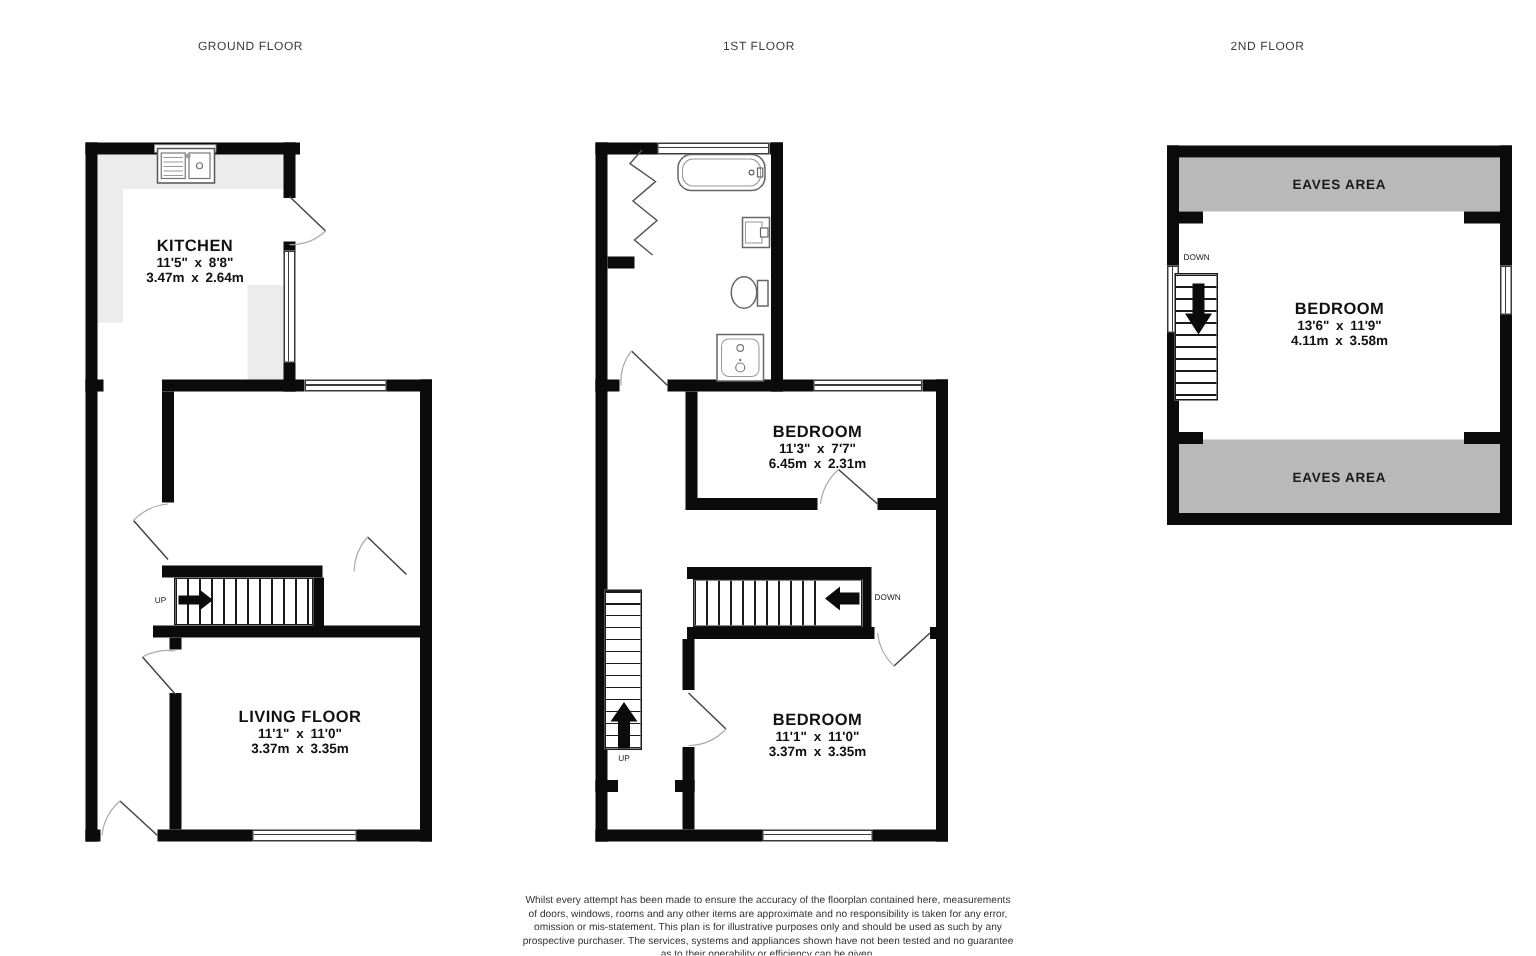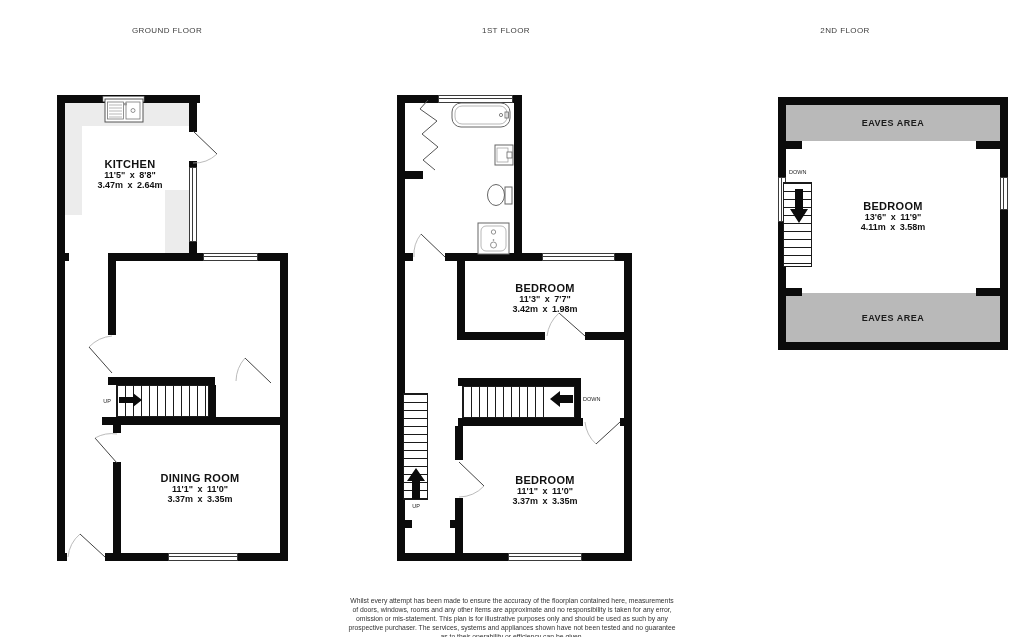--- a/index.html
+++ b/index.html
@@ -107,21 +107,21 @@
     </g>
     <path d="M64,304 h14 v-4 l9,7 l-9,7 v-4 h-14 z" fill="#0b0b0b"></path>
   </svg>
 
   <div class="room-label" style="left:15px;top:66px;width:120px;">
     <span class="rname">KITCHEN</span>
     <span class="rdim">11'5" x 8'8"</span>
     <span class="rdim">3.47m x 2.64m</span>
   </div>
   <div class="room-label" style="left:85px;top:380px;width:120px;">
-    <span class="rname">DINING ROOM</span>
+    <span class="rname">LIVING FLOOR</span>
     <span class="rdim">11'1" x 11'0"</span>
     <span class="rdim">3.37m x 3.35m</span>
   </div>
   <div class="mini-label" style="left:44px;top:305px;width:16px;text-align:center;">UP</div>
 </div>
 
 <div class="floor" style="left:395px;top:93px;width:240px;height:472px;">
 
   <div class="wall" style="left:2px;top:2px;width:41px;height:8px;"></div>
   <div class="wall" style="left:118px;top:2px;width:9px;height:8px;"></div>
@@ -196,21 +196,21 @@
       <path d="M64,369 L89,393" stroke="#444" stroke-width="1" fill="none"></path>
       <path d="M89,393 A 35,35 0 0 1 64,404" stroke="#aaa" stroke-width="0.8" fill="none"></path>
     </g>
     <path d="M178,302 h-13 v-4 l-10,8 l10,8 v-4 h13 z" fill="#0b0b0b"></path>
     <path d="M17,406 v-18 h-5 l9,-13 l9,13 h-5 v18 z" fill="#0b0b0b"></path>
   </svg>
 
   <div class="room-label" style="left:90px;top:190px;width:120px;">
     <span class="rname">BEDROOM</span>
     <span class="rdim">11'3" x 7'7"</span>
-    <span class="rdim">3.42m x 1.98m</span>
+    <span class="rdim">6.45m x 2.31m</span>
   </div>
   <div class="room-label" style="left:90px;top:382px;width:120px;">
     <span class="rname">BEDROOM</span>
     <span class="rdim">11'1" x 11'0"</span>
     <span class="rdim">3.37m x 3.35m</span>
   </div>
   <div class="mini-label" style="left:188px;top:303px;width:26px;">DOWN</div>
   <div class="mini-label" style="left:13px;top:410px;width:16px;text-align:center;">UP</div>
 </div>
 

